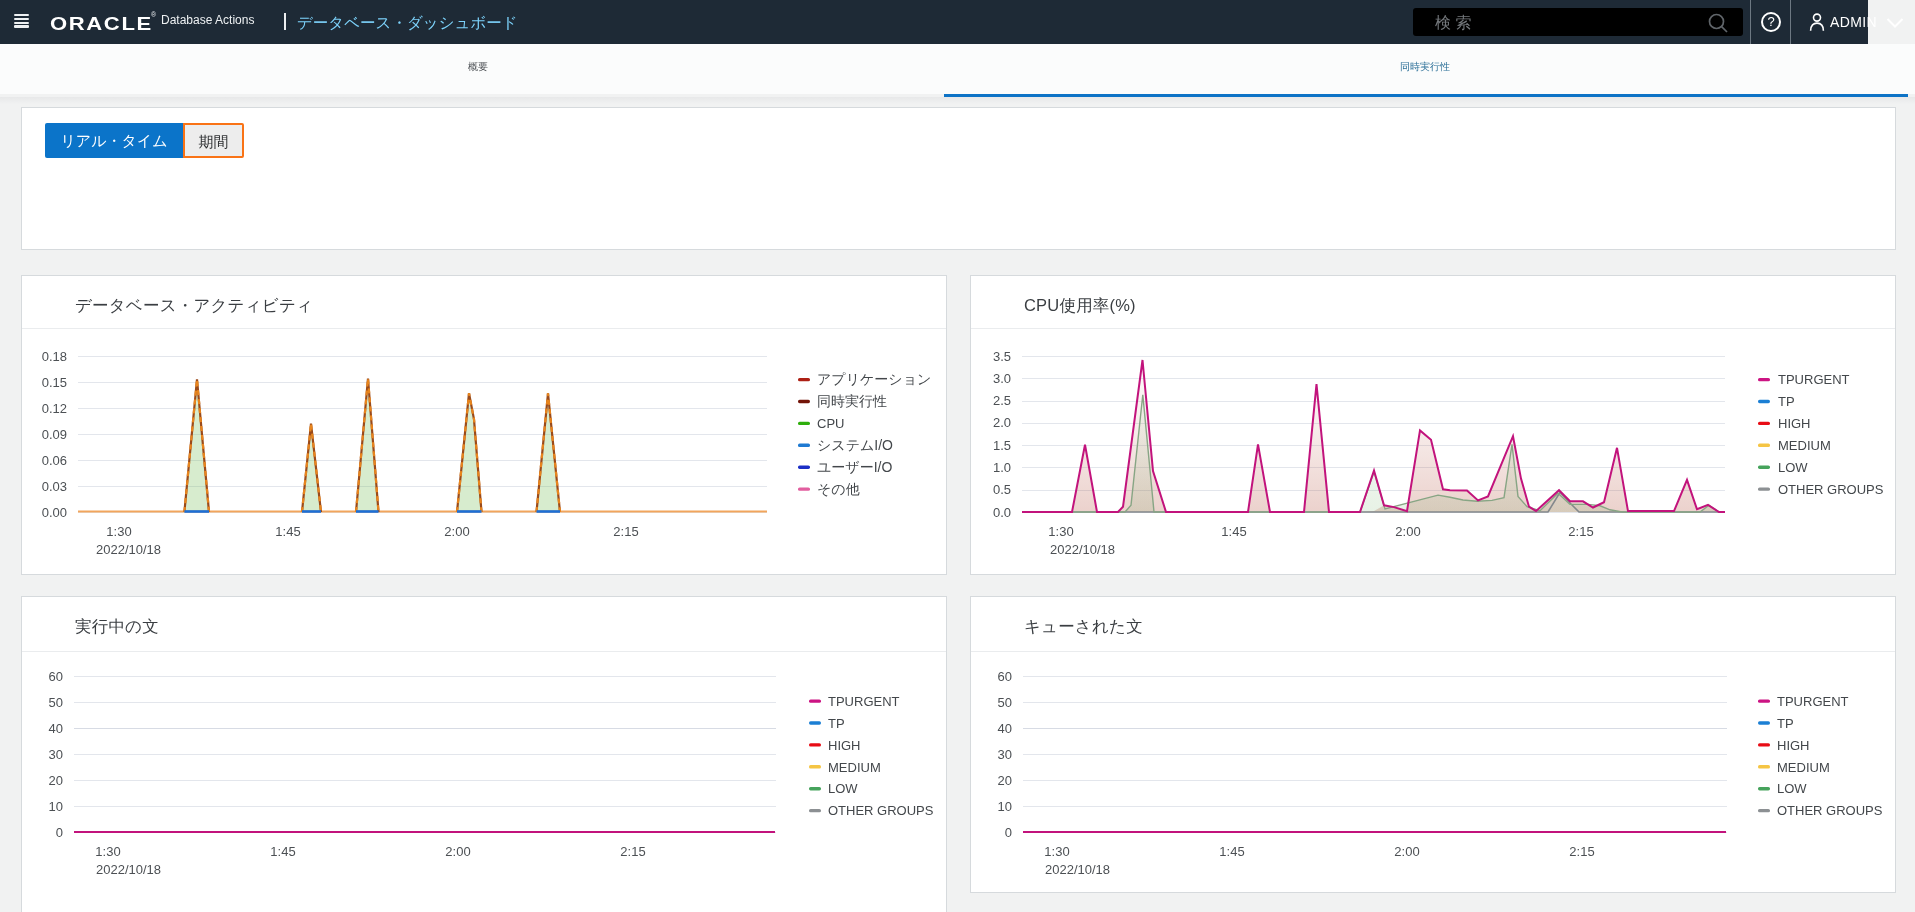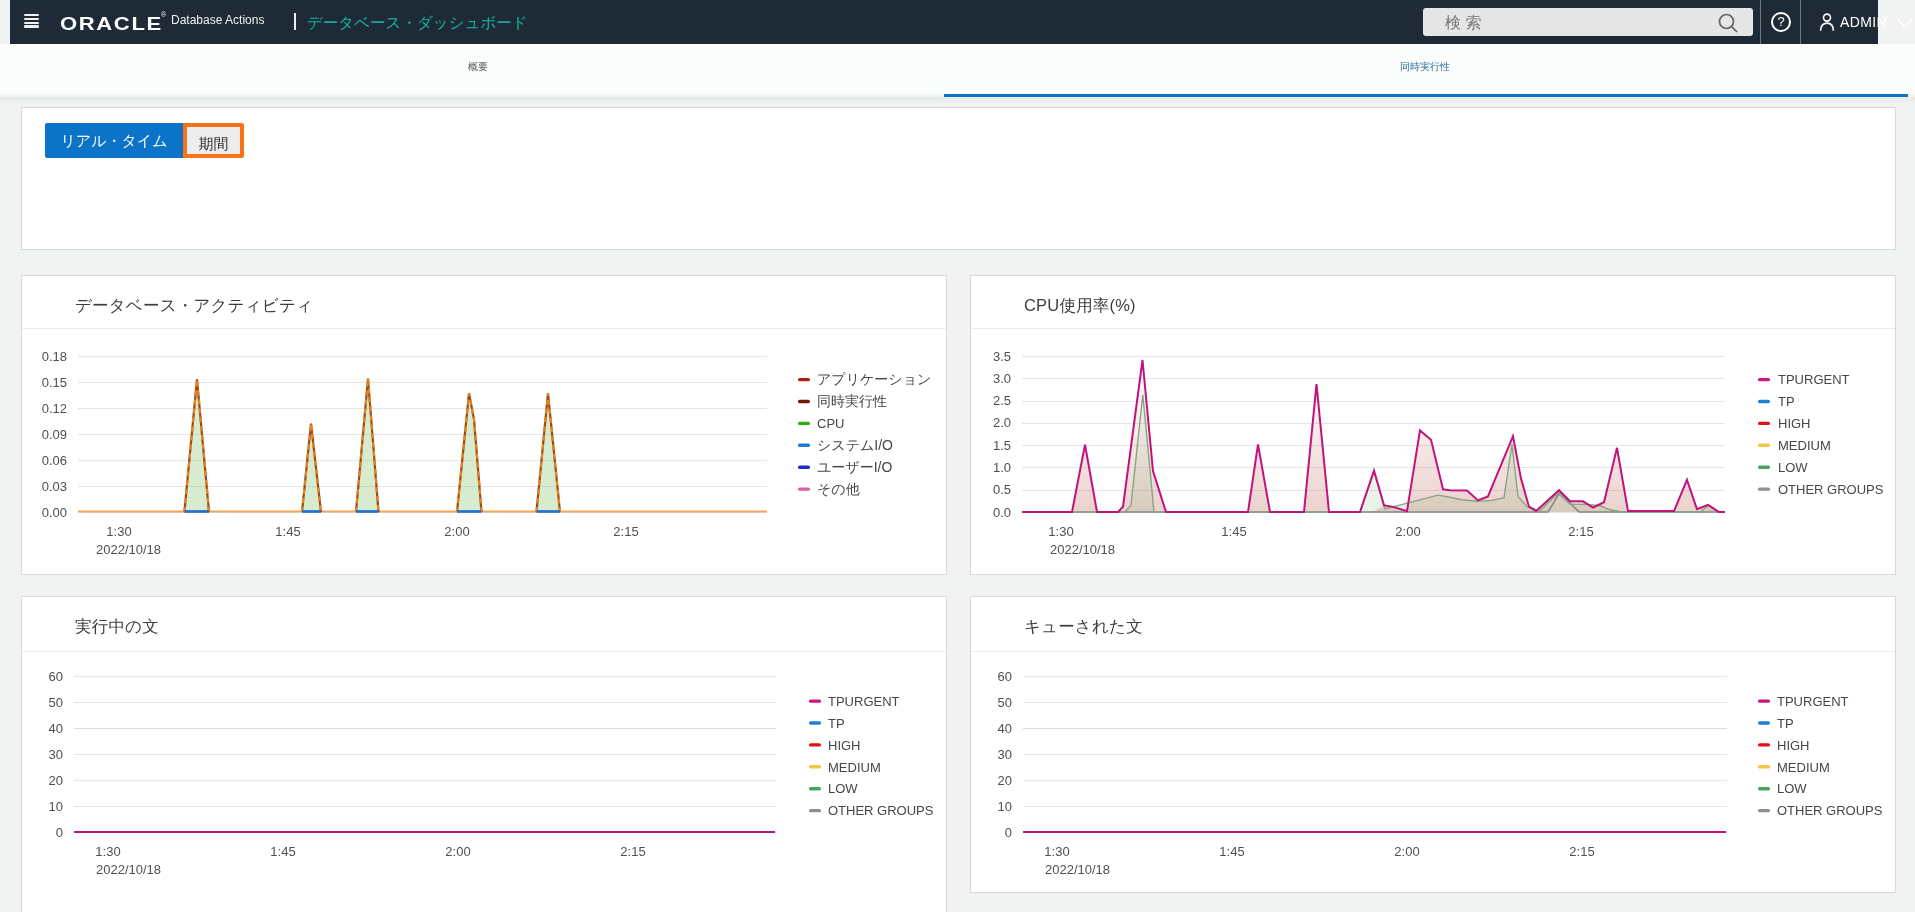--- a/index.html
+++ b/index.html
@@ -1,44 +1,44 @@
 <!DOCTYPE html>
 <html lang="ja"><head>
 <meta charset="utf-8">
 <title>データベース・ダッシュボード</title>
 <style>
 * { margin:0; padding:0; box-sizing:border-box; }
 html,body { width:1915px; height:912px; overflow:hidden; background:#f1f2f2;
   font-family:"Liberation Sans",sans-serif; }
-#header { position:absolute; left:10px; top:0; width:1868px; height:44px; background:#1e2a36; }
+#header { position:absolute; left:0; top:0; width:1868px; height:44px; background:#1e2a36; }
 .hbar { position:absolute; left:14px; width:15px; height:2.2px; background:#eef1f3; border-radius:1px; }
 #logo { position:absolute; left:50px; top:12.5px; color:#fff; font-size:19px; font-weight:bold;
   letter-spacing:1.4px; transform:scaleX(1.16); transform-origin:left center; }
 #reg { position:absolute; left:151px; top:11px; color:#e8ebee; font-size:7px; }
 #appname { position:absolute; left:161px; top:13px; color:#edf0f2; font-size:12px; }
-#jptitle { position:absolute; left:297px; top:13px; color:#14b8a6; font-size:15.5px; }
+#jptitle { position:absolute; left:297px; top:13px; color:#7dd3fc; font-size:15.5px; }
 #pipe { position:absolute; left:284px; top:13px; width:2px; height:17px; background:#eceef0; }
-#search { position:absolute; left:1413px; top:8px; width:330px; height:28px; background:#e5e5e5; border-radius:3px; }
+#search { position:absolute; left:1413px; top:8px; width:330px; height:28px; background:#000000; border-radius:3px; }
 #search span { position:absolute; left:22px; top:5px; font-size:16px; color:#74787c; letter-spacing:4.5px;}
 .vsep { position:absolute; top:0; width:1px; height:44px; background:#6d7882; }
 #help { position:absolute; left:1761px; top:11.5px; width:20px; height:20px; border:2px solid #ffffff; border-radius:50%;
   color:#ffffff; font-size:13px; text-align:center; line-height:16.5px; }
 #admin { position:absolute; left:1830px; top:14px; color:#fff; font-size:14px; letter-spacing:0.4px; }
 #tabbar { position:absolute; left:0; top:44px; width:1915px; height:50px; background:#fbfcfc; }
 .tab { position:absolute; top:16px; font-size:10px; }
 #tab1 { left:378px; width:200px; text-align:center; color:#4a4e52; }
 #tab2 { left:1325px; width:200px; text-align:center; color:#2d7098; }
 #tabline { position:absolute; left:944px; top:94px; width:964px; height:3px; background:#0d73c6; }
 #tabshadow { position:absolute; left:0; top:97px; width:1915px; height:7px;
   background:linear-gradient(#e7e8e9,#f1f2f2); }
 .panel { position:absolute; background:#fff; border:1px solid #d6dadd; }
 #btnpanel { left:21px; top:107px; width:1875px; height:143px; }
 .btn { position:absolute; top:15px; height:35px; font-size:15px; text-align:center; }
 #btn1 { left:23px; width:138px; background:#0b74c9; color:#fff; line-height:35px; border-radius:2px 0 0 2px;}
-#btn2 { left:161px; width:61px; background:#ededed; border:4px solid #f97316; color:#2f3133; line-height:33px; border-radius:0 2px 2px 0;}
+#btn2 { left:161px; width:61px; background:#ededed; border:2px solid #f97316; color:#2f3133; line-height:33px; border-radius:0 2px 2px 0;}
 .ptitle { position:absolute; left:17px; top:19px; font-size:16.5px; color:#3a3e42; letter-spacing:0.2px;margin-left:36px; }
 .prule { position:absolute; left:0; width:100%; height:1px; background:#eaecee; }
 </style>
 </head>
 <body>
 <div id="header">
   <div class="hbar" style="top:14px;"></div>
   <div class="hbar" style="top:17.8px;"></div>
   <div class="hbar" style="top:21.6px;"></div>
   <div class="hbar" style="top:25.4px;"></div>

